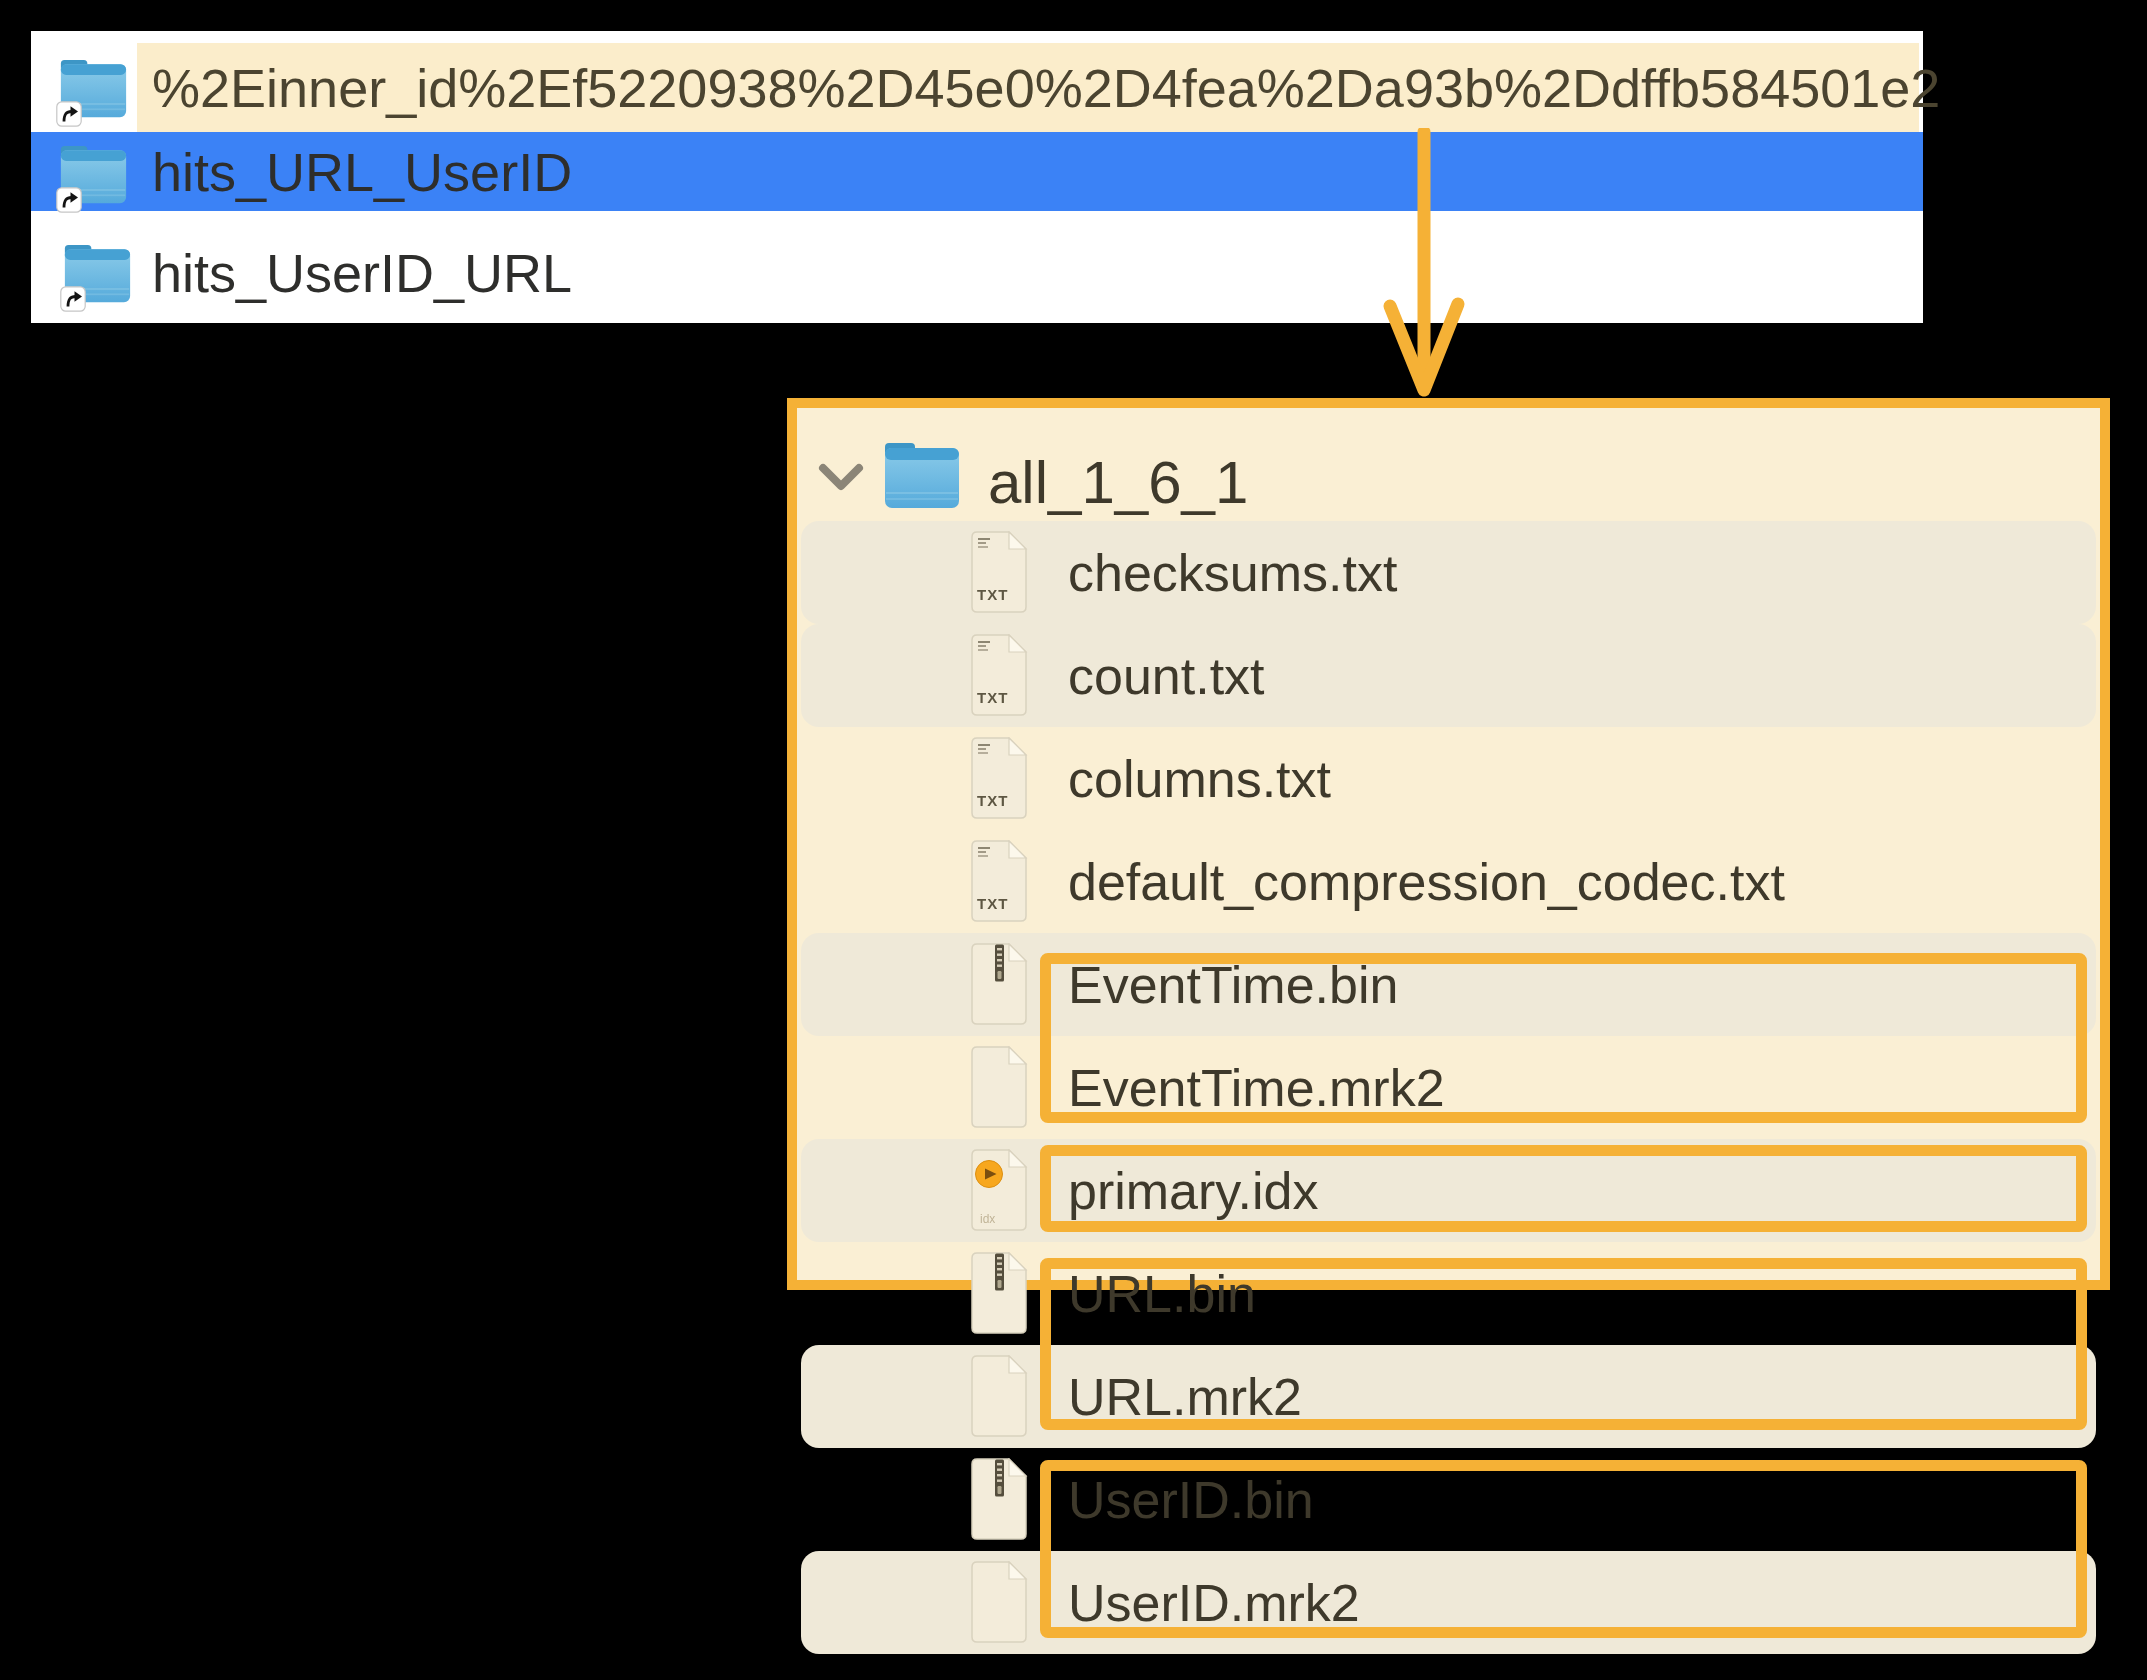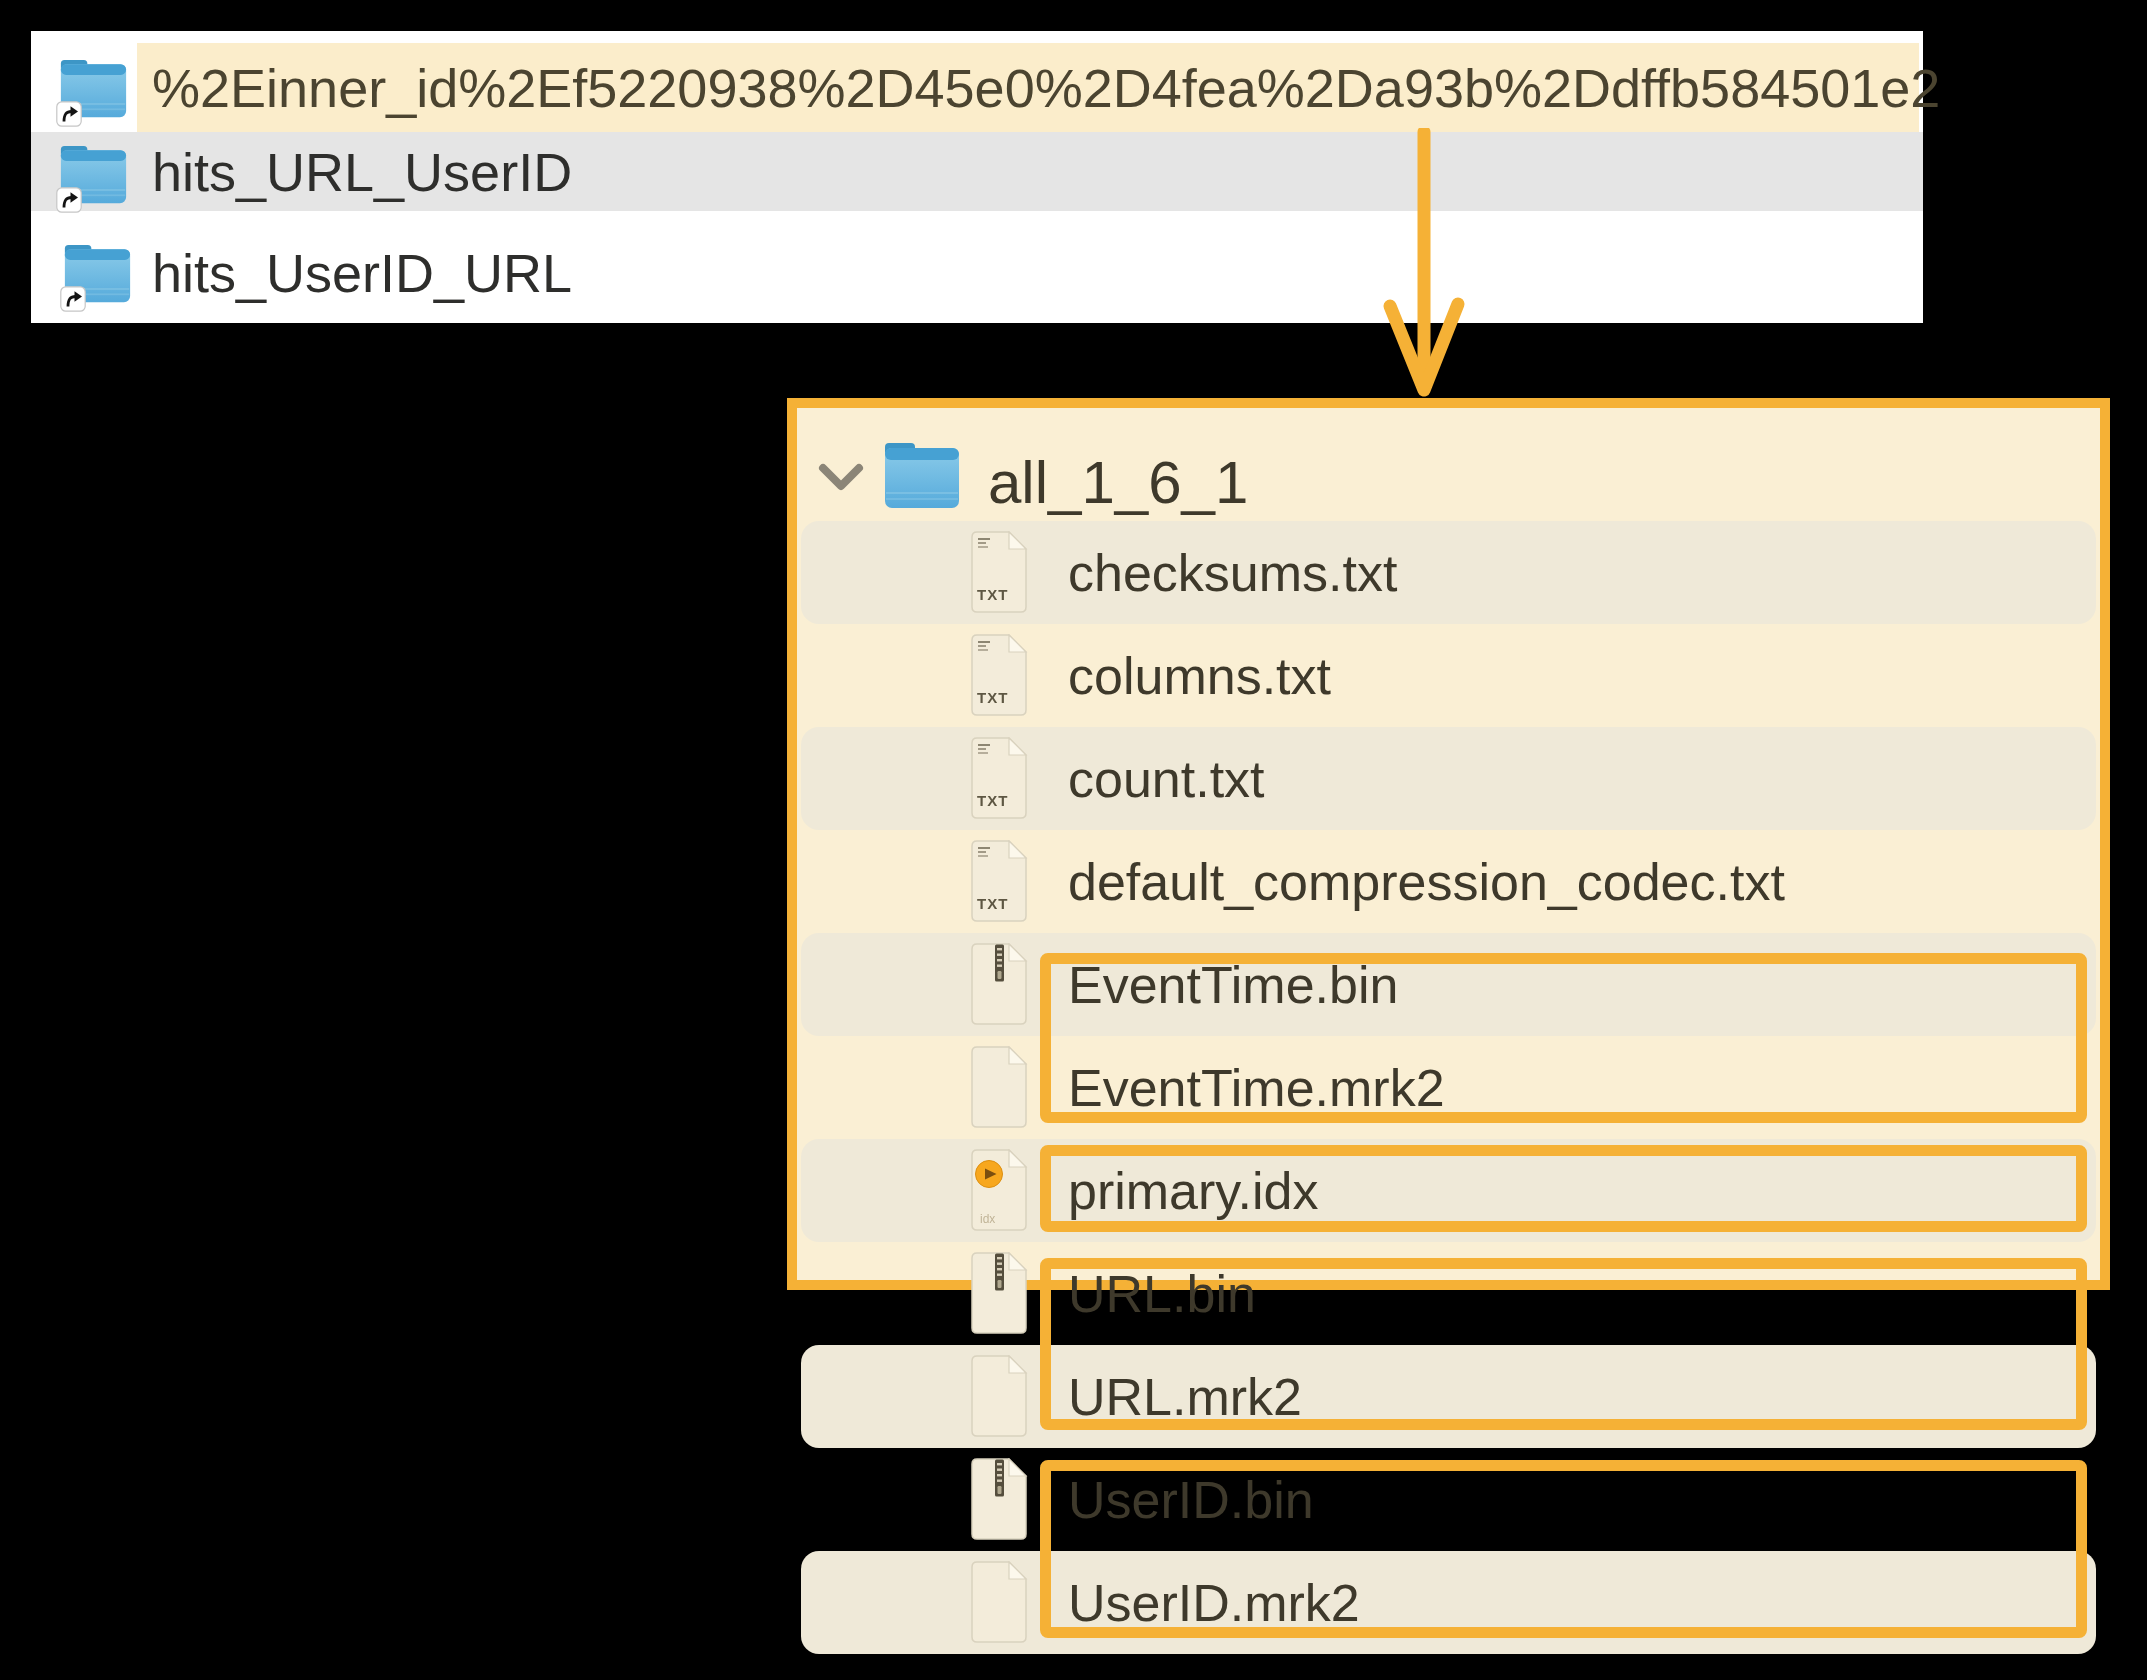--- a/index.html
+++ b/index.html
@@ -3,21 +3,21 @@
 <meta charset="utf-8">
 <style>
   html,body{margin:0;padding:0;background:#000;}
   .stage{position:relative;width:2147px;height:1680px;background:#000;overflow:hidden;
          font-family:"Liberation Sans",sans-serif;}
 
   
   .finder-panel{position:absolute;left:31px;top:31px;width:1892px;height:280px;background:#fff;}
   .f-row{position:absolute;left:0;width:100%;}
   .f-row1{top:0;height:101px;}
-  .f-row2{top:101px;height:79px;background:#e5e5e5;}
+  .f-row2{top:101px;height:79px;background:#3b82f6;}
   .f-row3{top:192px;height:100px;background:#fff;}
   .name-highlight{position:absolute;left:106px;top:12px;right:4px;bottom:0;background:#FBEDCB;
                   display:flex;align-items:center;padding-left:15px;box-sizing:border-box;}
   .f-label{font-size:54px;color:#2E2E2C;white-space:nowrap;}
   .f-row1 .f-label{color:#4B4430;}
   .f-row2 .f-label,.f-row3 .f-label{position:absolute;left:121px;top:50%;transform:translateY(-50%);}
   .alias-folder{position:absolute;width:67px;height:62px;}
   .f-row1 .alias-folder{left:29px;top:27px;}
   .f-row2 .alias-folder{left:29px;top:12px;}
   .f-row3 .alias-folder{left:33px;top:20px;}
@@ -174,32 +174,32 @@
       <span class="t-folder-label">all_1_6_1</span>
     </div>
 
     <div class="t-row striped">
       <svg class="doc-icon">
           <use href="#sym-doc-txt"></use>
         </svg>
       <span class="t-label">checksums.txt</span>
     </div>
 
+    <div class="t-row striped">
+      <svg class="doc-icon">
+          <use href="#sym-doc-txt"></use>
+        </svg>
+      <span class="t-label">count.txt</span>
+    </div>
+
     <div class="t-row">
       <svg class="doc-icon">
           <use href="#sym-doc-txt"></use>
         </svg>
       <span class="t-label">columns.txt</span>
-    </div>
-
-    <div class="t-row striped">
-      <svg class="doc-icon">
-          <use href="#sym-doc-txt"></use>
-        </svg>
-      <span class="t-label">count.txt</span>
     </div>
 
     <div class="t-row">
       <svg class="doc-icon">
           <use href="#sym-doc-txt"></use>
         </svg>
       <span class="t-label">default_compression_codec.txt</span>
     </div>
 
     <div class="t-row striped">

